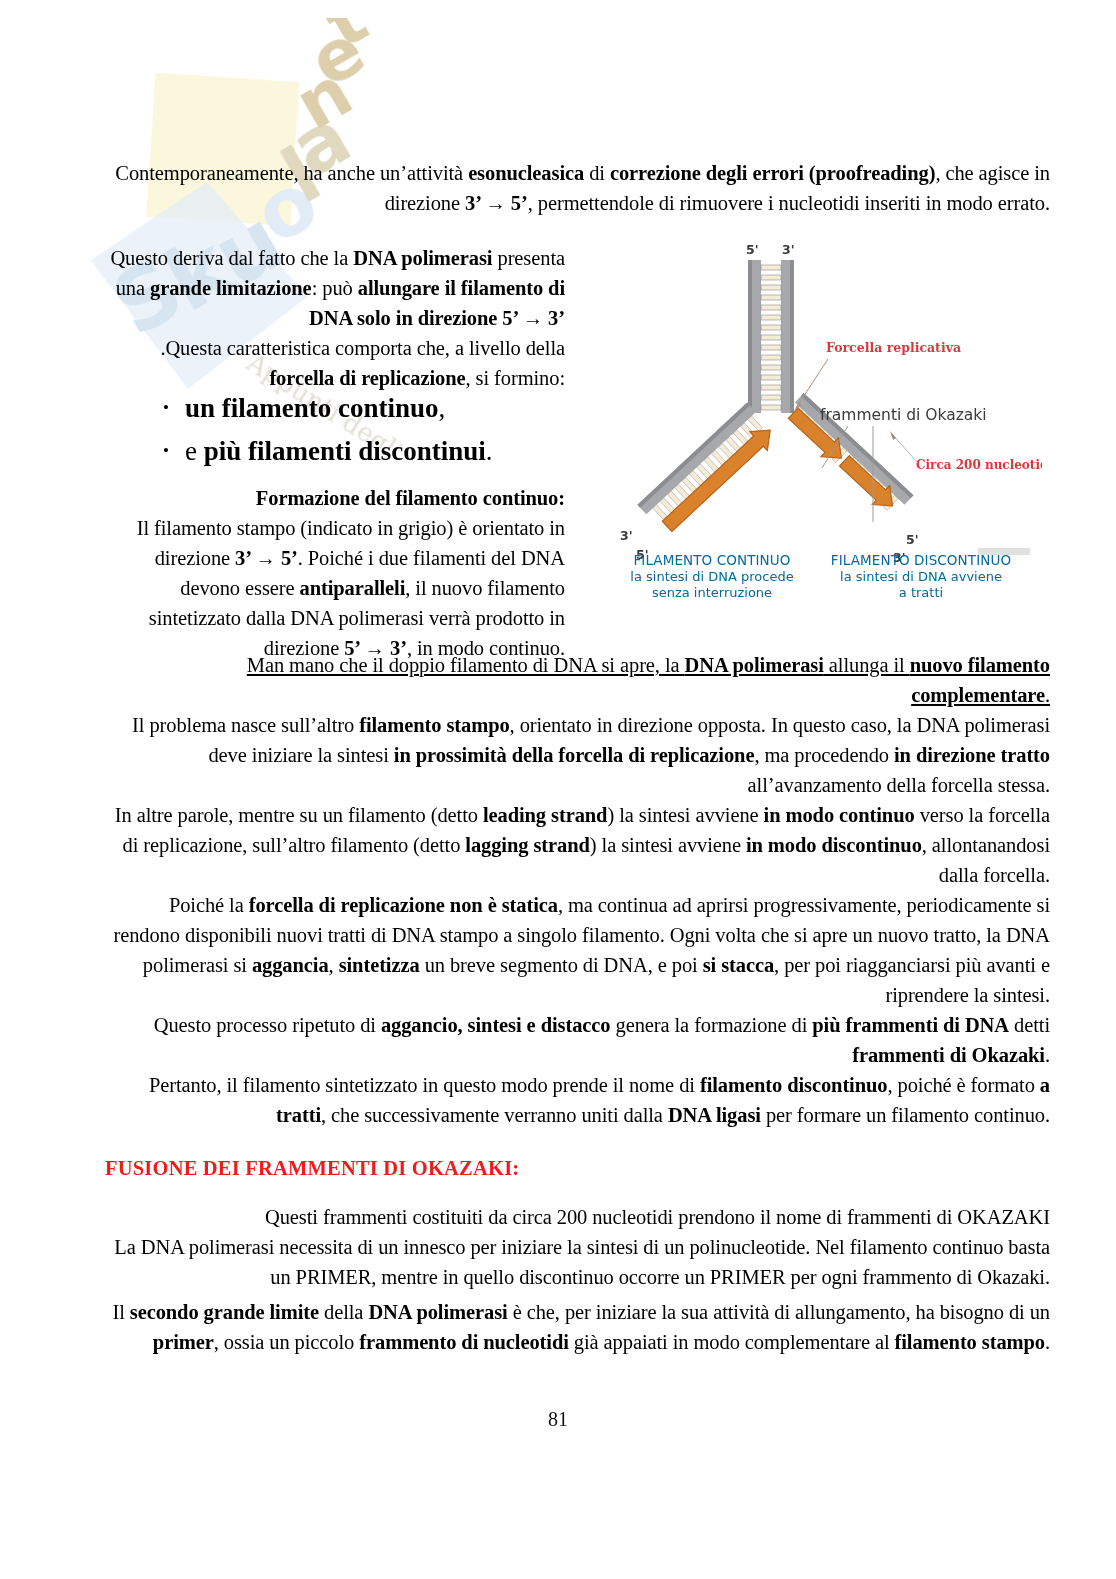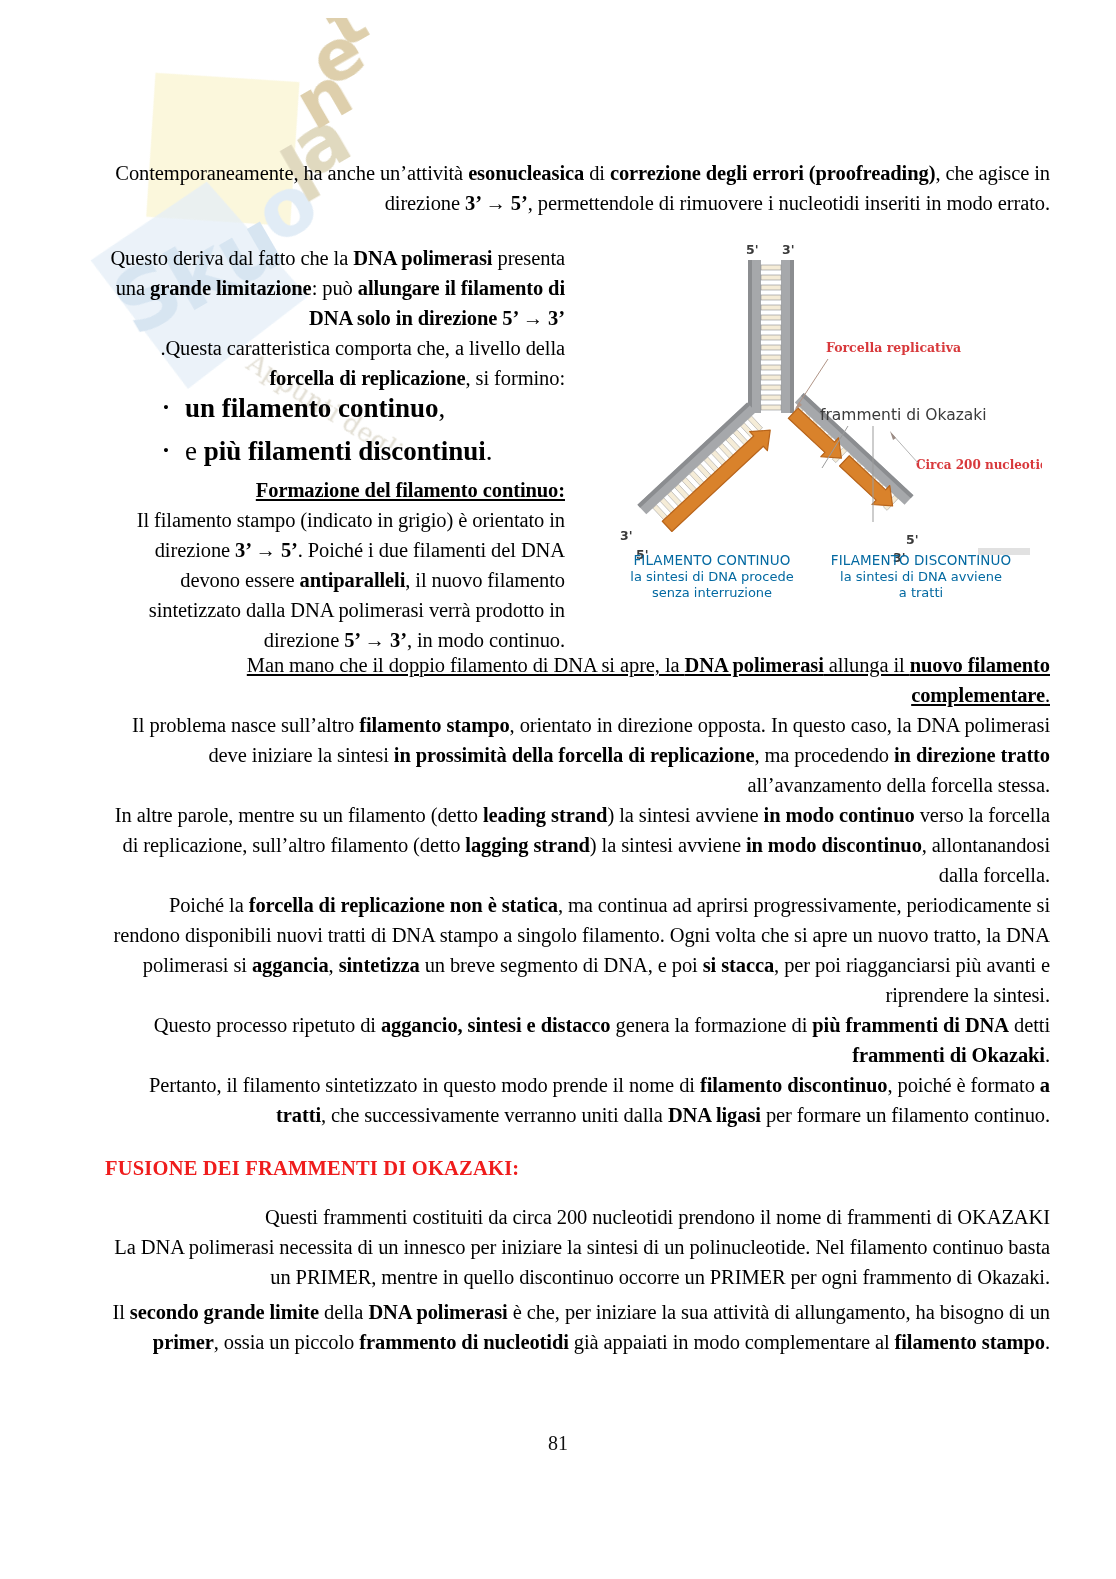--- a/index.html
+++ b/index.html
@@ -74,21 +74,20 @@
     letter-spacing: 0.2px;
   }
 
   .pagenum {
     position: absolute;
     left: 0;
     width: 1116px;
     text-align: center;
     font-size: 20px;
     color: #111;
-    margin-top: 24px;
   }
 
   
   #figure {
     position: absolute;
     left: 596px;
     top: 232px;
     width: 446px;
     height: 390px;
     z-index: 3;
@@ -152,21 +151,21 @@
     <p class="para">
       <span>Questo deriva dal fatto che la </span><span class="b">DNA polimerasi</span><span> presenta una </span><span class="b">grande limitazione</span><span>: può </span><span class="b">allungare il filamento di DNA solo in direzione 5’ → 3’</span>
     </p>
     <p class="para">
       <span>.Questa caratteristica comporta che, a livello della </span><span class="b">forcella di replicazione</span><span>, si formino:</span>
     </p>
     <ul class="bullets">
       <li><span></span><span class="b">un filamento continuo</span><span>,</span></li>
       <li style="margin-top:12px;"><span>e </span><span class="b">più filamenti discontinui</span><span>.</span></li>
     </ul>
-    <p class="para b" style="margin-top:8px;text-decoration:underline;">Formazione del filamento continuo:</p>
+    <p class="para b" style="margin-top:16px;">Formazione del filamento continuo:</p>
     <p class="para">
       <span>Il filamento stampo (indicato in grigio) è orientato in direzione </span><span class="b">3’ → 5’</span><span>. Poiché i due filamenti del DNA devono essere </span><span class="b">antiparalleli</span><span>, il nuovo filamento sintetizzato dalla DNA polimerasi verrà prodotto in direzione </span><span class="b">5’ → 3’</span><span>, in modo continuo.</span>
     </p>
   </div>
 
   <div id="figure">
     <svg viewBox="0 0 446 390" xmlns="http://www.w3.org/2000/svg">
       <defs>
         <g id="rungs-v">
           

